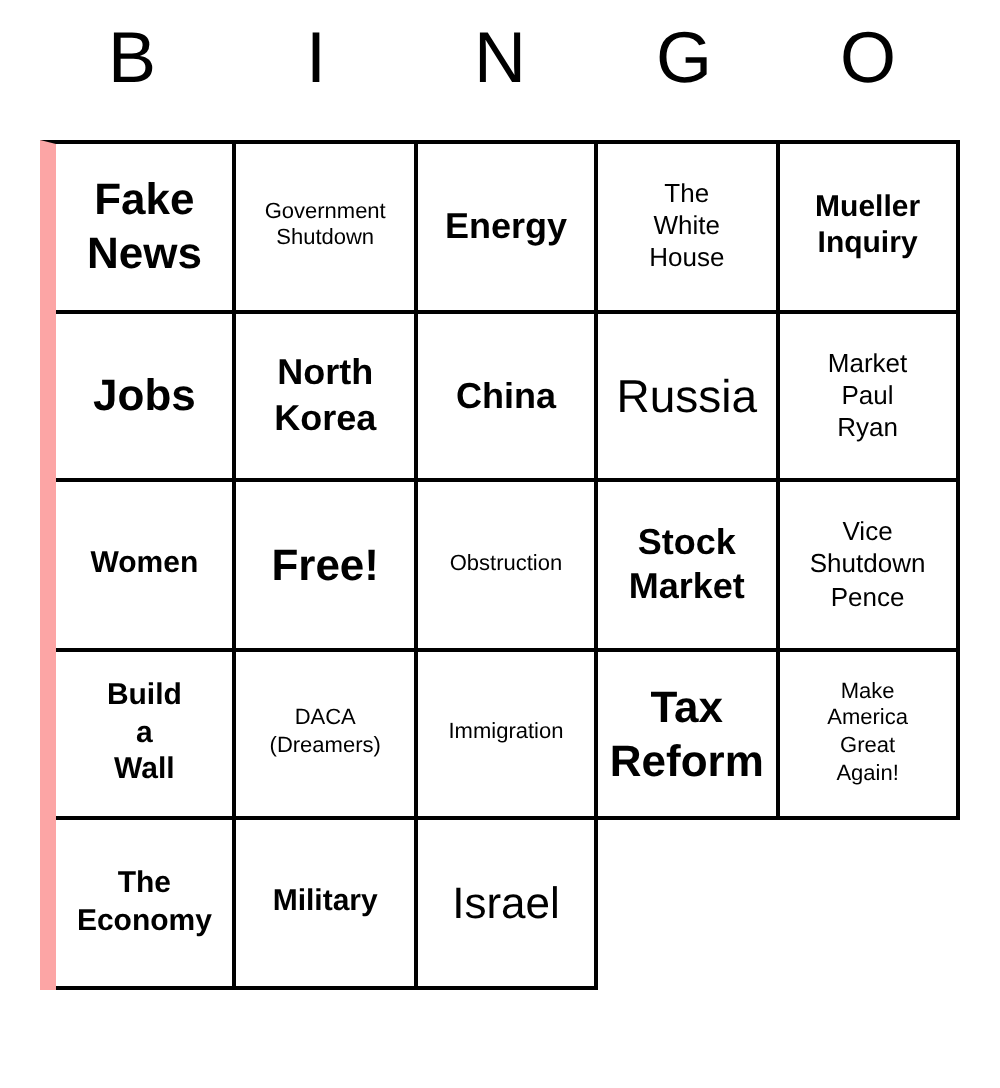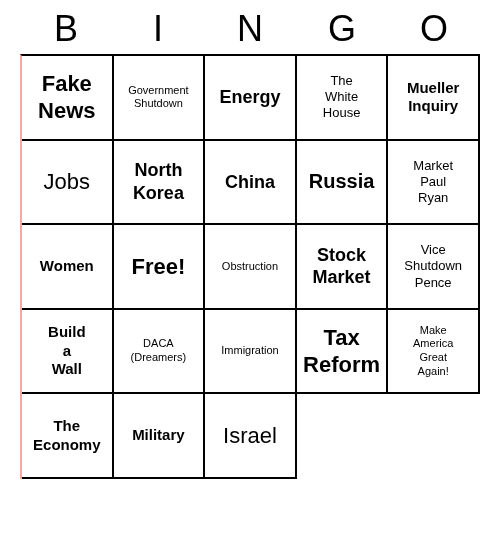--- a/index.html
+++ b/index.html
@@ -26,21 +26,22 @@
       font-weight: normal;
       font-family: Arial, sans-serif;
     }
     .bingo-grid {
       display: grid;
       grid-template-columns: repeat(5, 1fr);
       grid-template-rows: repeat(5, 1fr);
       width: 460px;
       height: 425px;
       border-top: 2px solid #000;
-      border-left: 2px solid #fca5a5;
+      border-left: 8px solid #fca5a5;
+      margin-top: 16px;
     }
     .bingo-cell {
       border-right: 2px solid #000;
       border-bottom: 2px solid #000;
       display: flex;
       align-items: center;
       justify-content: center;
       text-align: center;
       padding: 4px;
       font-family: Arial, sans-serif;
@@ -77,31 +78,31 @@
     <div class="bingo-cell">
       <span class="cell-text" style="font-size: 13px; white-space: pre-line; line-height: 1.25;">The
 White
 House</span>
     </div>
     <div class="bingo-cell">
       <span class="cell-text" style="font-size: 15px; font-weight: bold; white-space: pre-line; line-height: 1.25;">Mueller
 Inquiry</span>
     </div>
     <div class="bingo-cell">
-      <span class="cell-text" style="font-size: 22px; font-weight: normal; white-space: pre-line; line-height: 1.25;">Jobs</span>
+      <span class="cell-text" style="font-size: 22px; font-weight: bold; white-space: pre-line; line-height: 1.25;">Jobs</span>
     </div>
     <div class="bingo-cell">
       <span class="cell-text" style="font-size: 18px; font-weight: bold; white-space: pre-line; line-height: 1.25;">North
 Korea</span>
     </div>
     <div class="bingo-cell">
       <span class="cell-text" style="font-size: 18px; font-weight: bold; white-space: pre-line; line-height: 1.25;">China</span>
     </div>
     <div class="bingo-cell">
-      <span class="cell-text" style="font-size: 20px; font-weight: bold; white-space: pre-line; line-height: 1.25;">Russia</span>
+      <span class="cell-text" style="font-size: 23px; font-weight: normal; white-space: pre-line; line-height: 1.25;">Russia</span>
     </div>
     <div class="bingo-cell">
       <span class="cell-text" style="font-size: 13px; white-space: pre-line; line-height: 1.25;">Market
 Paul
 Ryan</span>
     </div>
     <div class="bingo-cell">
       <span class="cell-text" style="font-size: 15px; font-weight: bold; white-space: pre-line; line-height: 1.25;">Women</span>
     </div>
     <div class="bingo-cell">

